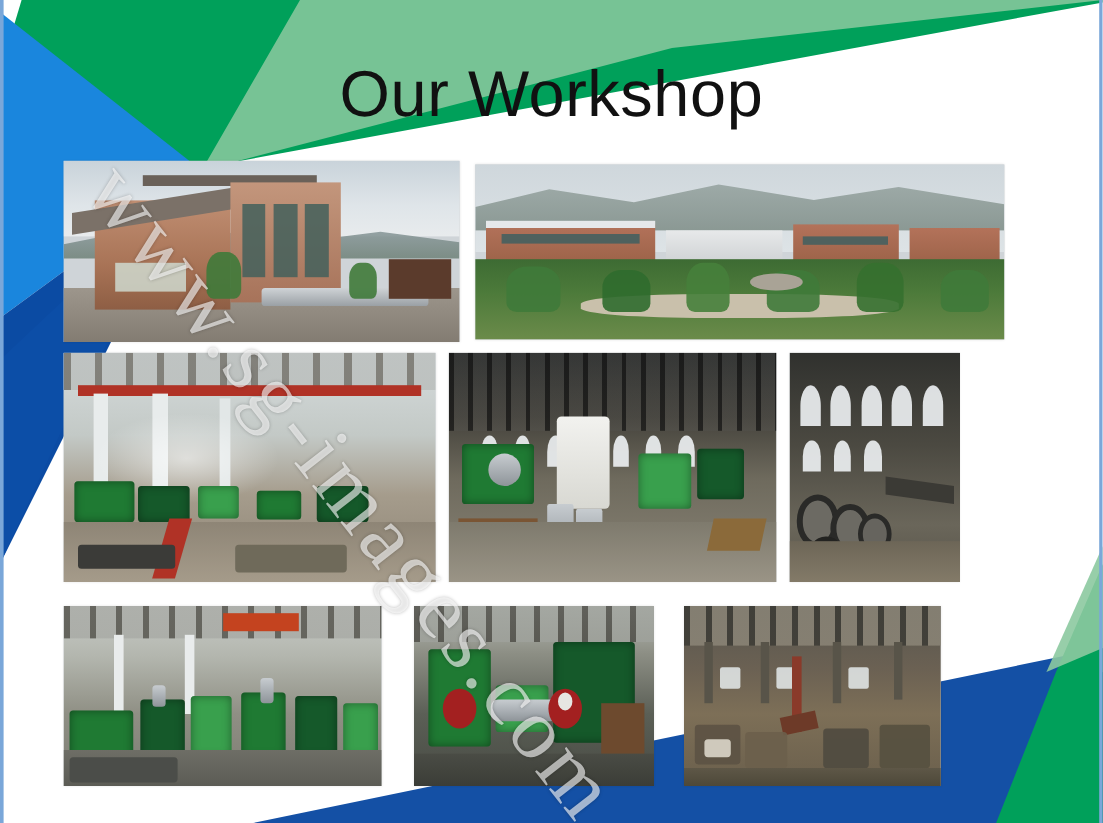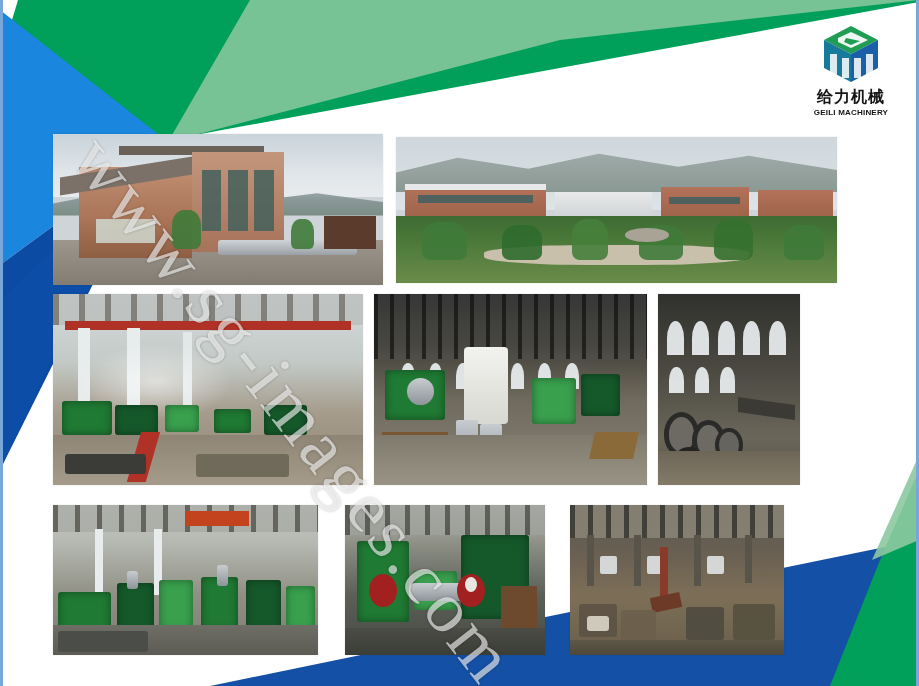--- a/index.html
+++ b/index.html
@@ -187,38 +187,22 @@
 
       <polygon points="919,560 919,686 250,686 700,640" fill="#0b4ba3"></polygon>
       <polygon points="919,540 919,686 210,686" fill="#1450a5"></polygon>
       <polygon points="919,470 919,686 830,686 880,560" fill="#00a05a"></polygon>
       <polygon points="919,455 919,540 872,560" fill="#8cc9a0" opacity="0.9"></polygon>
     </svg>
     <div class="edge-left"></div>
     <div class="edge-right"></div>
   </div>
 
-
-  <div class="logo">
-    <div class="logo-mark">
-      <svg width="62" height="62" viewBox="0 0 62 62">
-        <polygon points="31,2 58,16 31,30 4,16" fill="#1f9d55"></polygon>
-        <polygon points="4,16 31,30 31,58 4,44" fill="#17799b"></polygon>
-        <polygon points="58,16 58,44 31,58 31,30" fill="#1a5fa8"></polygon>
-        <path d="M31,8 L48,16 L31,24 L18,18 L18,14 L31,8 Z" fill="#ffffff" opacity="0.92"></path>
-        <path d="M26,14 L40,17 L31,21 L24,18 Z" fill="#1f9d55"></path>
-        <rect x="10" y="30" width="7" height="22" fill="#ffffff" opacity="0.85"></rect>
-        <rect x="22" y="34" width="7" height="20" fill="#ffffff" opacity="0.85"></rect>
-        <rect x="34" y="34" width="7" height="20" fill="#ffffff" opacity="0.85"></rect>
-        <rect x="46" y="30" width="7" height="22" fill="#ffffff" opacity="0.85"></rect>
-      </svg>
-    </div>
-    <div class="logo-cn">给力机械</div>
-    <div class="logo-en">GEILI MACHINERY</div>
-  </div>
+  <div class="title">Our Workshop</div>
+
 
   <div>
 
     <div class="photo" style="left:53px;top:134px;width:330px;height:151px;">
       <div class="ph-inner">
         <div class="ph-sky"></div>
         <div class="ph-hill" style="top:34%;height:20%;"></div>
         <div class="ph-ground" style="height:30%;background:linear-gradient(180deg,#9d968c,#837c72);"></div>
         <div class="ph-bldg" style="left:8%;top:22%;width:34%;height:60%;"></div>
         <div class="ph-roof" style="left:2%;top:20%;width:52%;height:12%;transform:skewY(-9deg);background:#7b7168;"></div>

